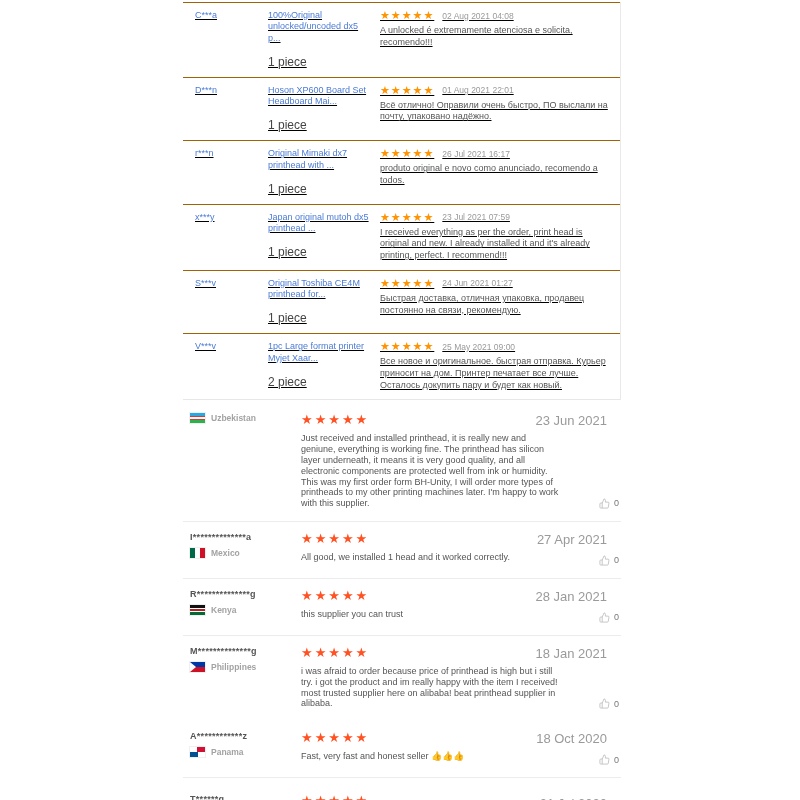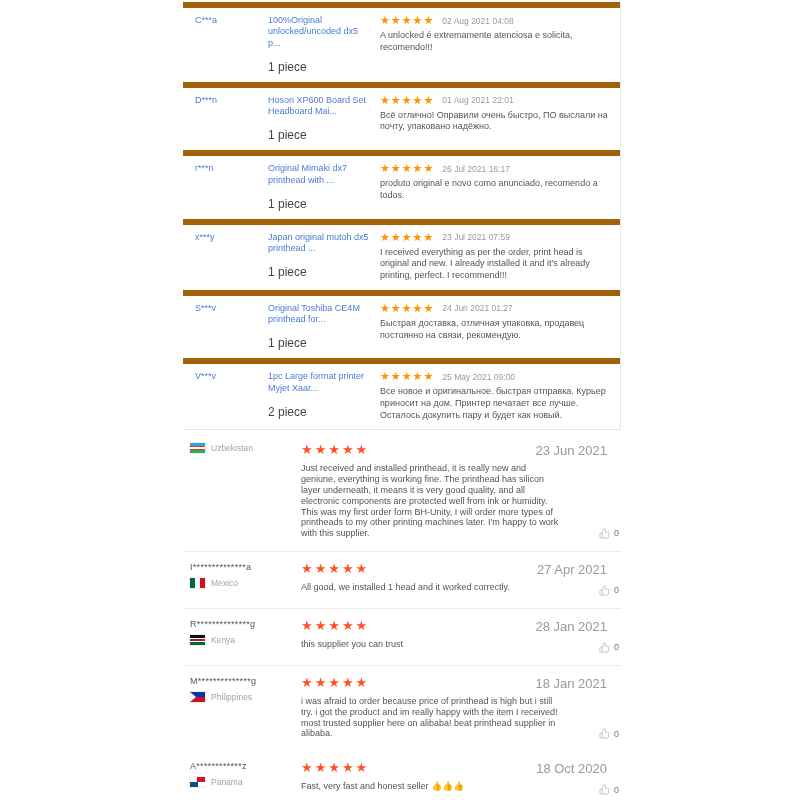--- a/index.html
+++ b/index.html
@@ -1,37 +1,37 @@
 <!DOCTYPE html>
 <html><head>
 <meta charset="utf-8">
 <style>
   html,body{margin:0;padding:0;width:800px;height:800px;background:#fff;overflow:hidden;
     font-family:"Liberation Sans",sans-serif;-webkit-font-smoothing:antialiased;}
   .content{position:absolute;left:183px;top:2px;width:438px;}
 
   
   .t-table{border-right:1px solid #e9e9e9;}
-  .t-row{display:grid;grid-template-columns:85px 112px 1fr;border-top:6px solid #a16207;
-    padding:7px 0 8px;}
+  .t-row{display:grid;grid-template-columns:85px 112px 1fr;border-top:1px solid #a16207;
+    padding:7px 0 8px;text-decoration:underline;}
   .t-row:last-child{border-bottom:1px solid #e7e7e7;}
   .t-buyer{color:#4b7bd6;font-size:9px;padding-left:12px;line-height:1.2;}
   .t-product{color:#4b7bd6;font-size:9px;line-height:1.25;padding-right:8px;cursor:pointer;}
   .t-qty{color:#444;font-size:12px;margin-top:11px;}
   .t-head{display:flex;align-items:center;gap:8px;}
   .t-stars{color:#ff9300;font-size:11px;letter-spacing:1px;line-height:1;}
   .t-date{color:#9a9a9a;font-size:8.5px;}
   .t-text{color:#555;font-size:9px;line-height:1.3;margin-top:4px;padding-right:12px;}
 
   
   .s-list{margin-top:3px;}
   .s-row{position:relative;display:grid;grid-template-columns:118px 1fr;
     padding:10px 0 12px;border-bottom:1px solid #ececec;min-height:34px;}
   .s-row.noline{border-bottom:none;}
-  .s-left{padding-left:7px;}
+  .s-left{padding-left:7px;font-weight:bold;}
   .s-user{color:#555;font-size:9px;margin-bottom:6px;letter-spacing:.3px;}
   .s-flagrow{display:flex;align-items:center;gap:6px;}
   .s-country{color:#a3a3a3;font-size:8.5px;}
   .s-main{padding-right:60px;}
   .s-stars{color:#ff5122;font-size:13px;letter-spacing:2px;line-height:1;}
   .s-text{color:#555;font-size:9px;line-height:1.2;margin-top:7px;}
   .s-date{position:absolute;right:14px;top:10px;color:#9a9a9a;font-size:13px;white-space:nowrap;}
   .s-like{position:absolute;right:2px;bottom:12px;display:flex;align-items:center;gap:4px;
     color:#777;font-size:9px;cursor:pointer;}
   .s-gap{padding-top:16px;}

